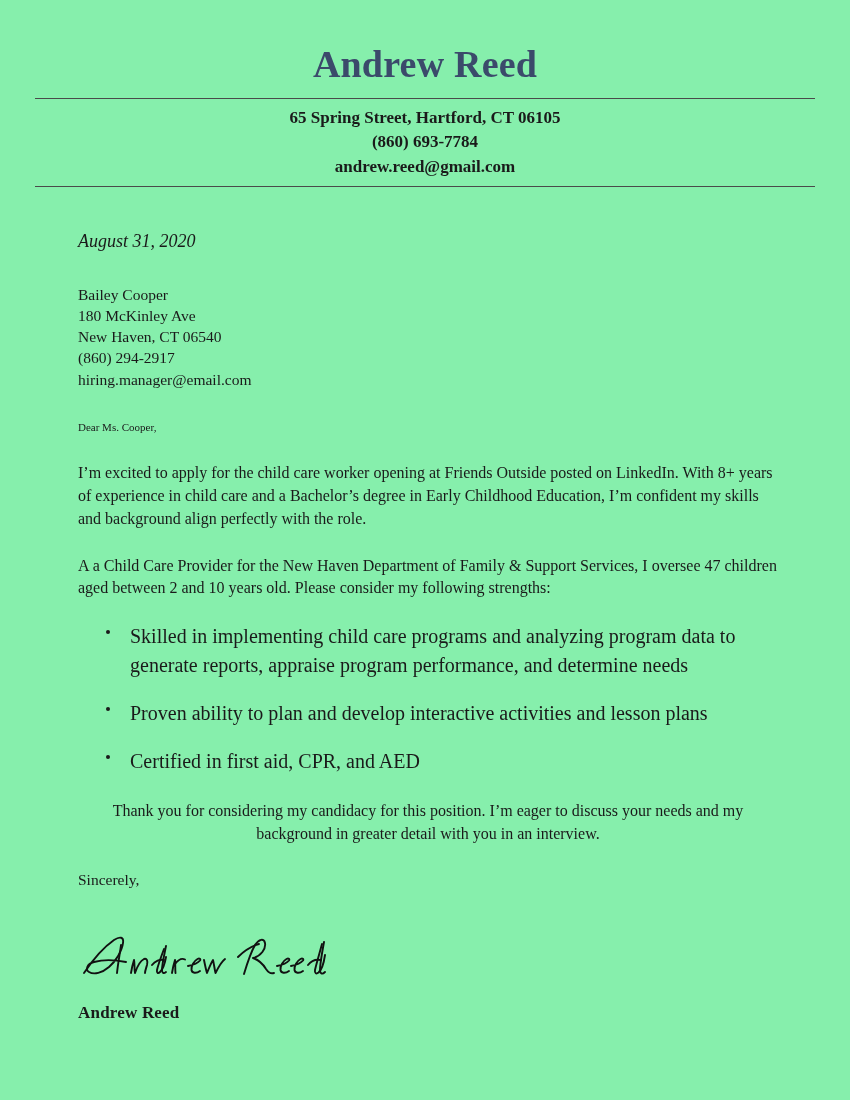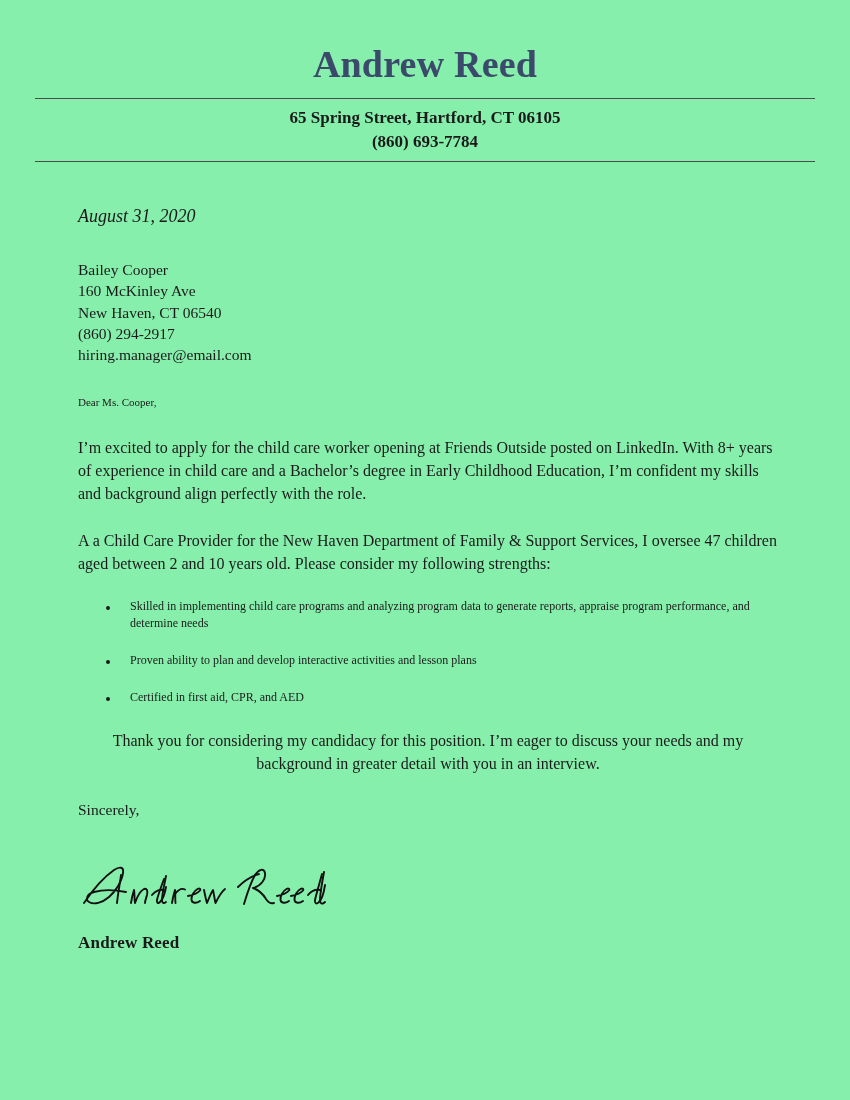--- a/index.html
+++ b/index.html
@@ -84,21 +84,21 @@
   }
   p.para.first { margin-top: 29px; }
 
   ul.strengths {
     list-style: none;
     margin: 22px 0 0 0;
     padding: 0;
   }
   ul.strengths li {
     position: relative;
-    font-size: 12px;
+    font-size: 20px;
     line-height: 1.42;
     padding-left: 52px;
     margin-bottom: 20px;
     max-width: 716px;
   }
   ul.strengths li .dot {
     position: absolute;
     left: 28px;
     top: 8px;
     width: 4px;
@@ -129,32 +129,33 @@
 <div class="page">
 
   <header class="letterhead">
     <h1 class="applicant-name">Andrew Reed</h1>
 
     <div class="rule"></div>
 
     <div class="contact-block">
       <div class="contact-line">65 Spring Street, Hartford, CT 06105</div>
       <div class="contact-line">(860) 693-7784</div>
+      <div class="contact-line">andrew.reed@gmail.com</div>
     </div>
 
     <div class="rule"></div>
   </header>
 
   <main class="body-wrap">
 
     <div class="date-line">August 31, 2020</div>
 
     <div class="recipient">
       <div>Bailey Cooper</div>
-      <div>160 McKinley Ave</div>
+      <div>180 McKinley Ave</div>
       <div>New Haven, CT 06540</div>
       <div>(860) 294-2917</div>
       <div>hiring.manager@email.com</div>
     </div>
 
     <div class="salutation">Dear Ms. Cooper,</div>
 
     <p class="para first">I’m excited to apply for the child care worker opening at Friends Outside posted on LinkedIn. With 8+ years of experience in child care and a Bachelor’s degree in Early Childhood Education, I’m confident my skills and background align perfectly with the role.</p>
 
     <p class="para">A a Child Care Provider for the New Haven Department of Family &amp; Support Services, I oversee 47 children aged between 2 and 10 years old. Please consider my following strengths:</p>

